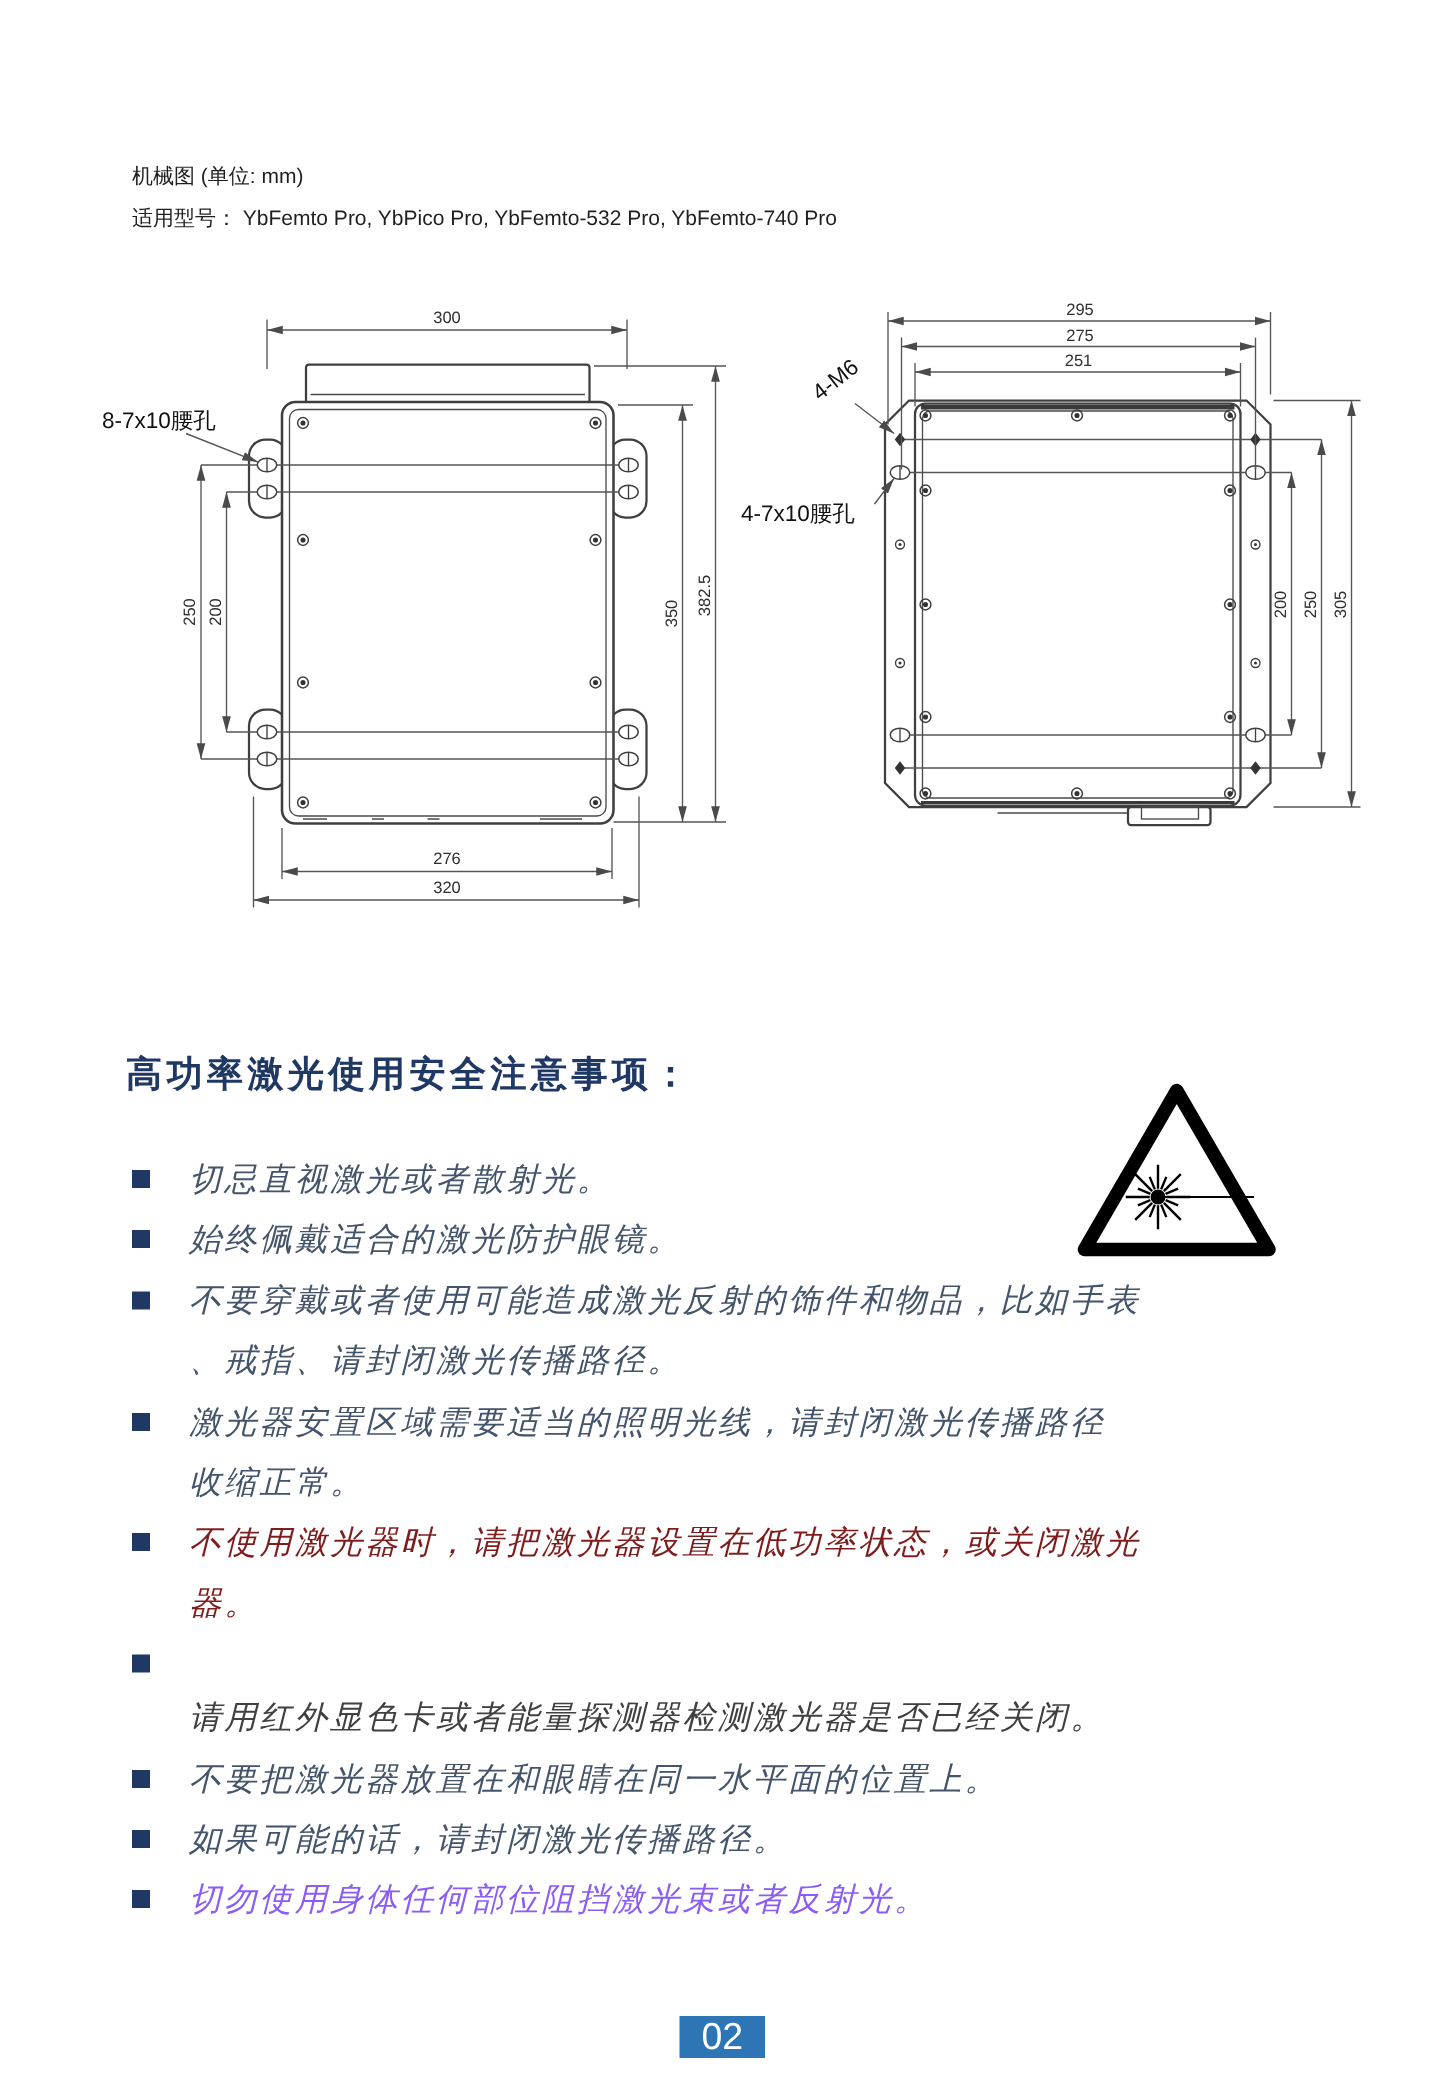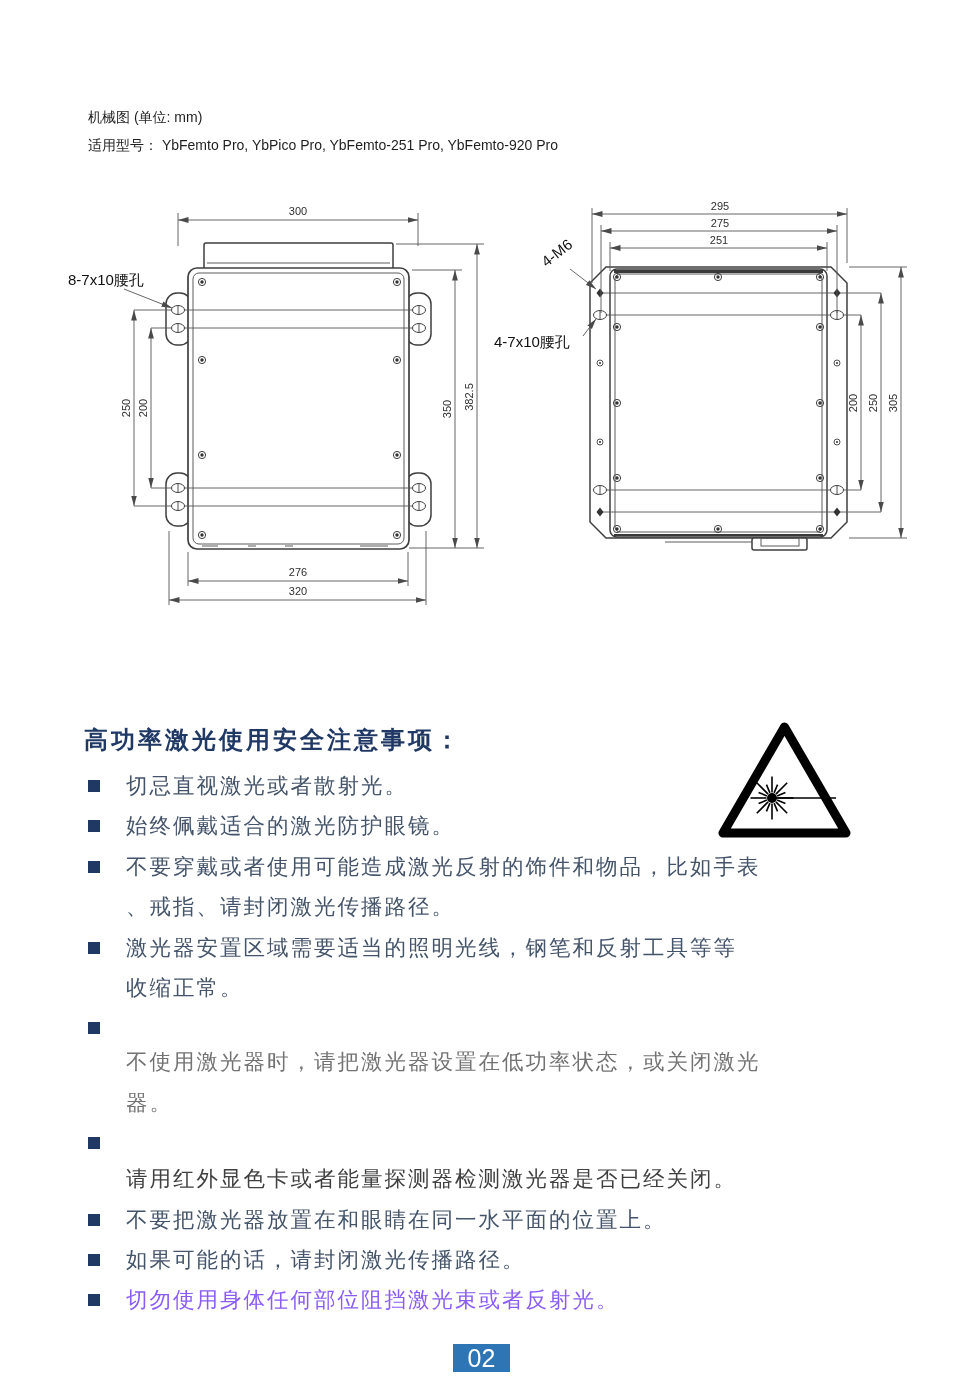--- a/index.html
+++ b/index.html
@@ -19,40 +19,40 @@
   .d-thin{fill:none;stroke:#4a4a4a;stroke-width:0.9;}
   .d-dim{fill:none;stroke:#555555;stroke-width:0.9;}
   .d-txt{font-size:11px;fill:#2f2f2f;font-family:"Liberation Sans",sans-serif;}
   .d-lbl{font-size:15px;fill:#111111;font-family:"Liberation Sans",sans-serif;}
   .svgL .arrows{marker-start:url(#arwA);marker-end:url(#arwA);}
   .svgL .arrow-end{marker-end:url(#arwA);}
   .svgR .arrows{marker-start:url(#arwB);marker-end:url(#arwB);}
   .svgR .arrow-end{marker-end:url(#arwB);}
 
   
-  .safety-heading{position:absolute;left:84px;top:724px;margin:0;font-size:24px;font-weight:bold;
+  .safety-heading{position:absolute;left:84px;top:700px;margin:0;font-size:24px;font-weight:bold;
     letter-spacing:3px;color:#1f3864;white-space:nowrap;}
   .warn-icon{position:absolute;left:712px;top:716px;}
-  .safety-list{position:absolute;left:88px;top:766px;width:720px;}
+  .safety-list{position:absolute;left:88px;top:766px;width:720px;font-style:italic;}
   .safety-item{display:flex;align-items:flex-start;}
   .bullet{width:12px;height:12px;background:#1f3864;margin:14px 26px 0 0;flex:none;}
   .item-text{font-size:21.5px;line-height:40.4px;letter-spacing:2px;color:#44546a;}
 
   
   .page-badge{position:absolute;left:453px;top:1344px;width:57px;height:28px;background:#2e75b6;
     color:#ffffff;font-size:25px;display:flex;align-items:center;justify-content:center;}
 </style>
 </head>
 <body>
 
 <div class="page">
 
   <div class="header">
     <div>机械图 (单位: mm)</div>
-    <div>适用型号： YbFemto Pro, YbPico Pro, YbFemto-251 Pro, YbFemto-920 Pro</div>
+    <div>适用型号： YbFemto Pro, YbPico Pro, YbFemto-532 Pro, YbFemto-740 Pro</div>
   </div>
 
   <svg class="svgL" width="430" height="420" viewBox="0 0 430 420">
     <defs>
       <marker id="arwA" markerWidth="11" markerHeight="8" refX="10.5" refY="3.5" orient="auto-start-reverse" markerUnits="userSpaceOnUse">
         <path d="M10.5,3.5 L0,0.6 L0,6.4 Z" fill="#4a4a4a"></path>
       </marker>
     </defs>
 
     <g>
@@ -323,27 +323,27 @@
       <div class="safety-item">
         <span class="bullet" style="background: rgb(31, 56, 100);"></span>
         <div class="item-text" style="color: rgb(68, 84, 106);">
           <div>不要穿戴或者使用可能造成激光反射的饰件和物品，比如手表</div>
           <div>、戒指、请封闭激光传播路径。</div>
         </div>
       </div>
       <div class="safety-item">
         <span class="bullet" style="background: rgb(31, 56, 100);"></span>
         <div class="item-text" style="color: rgb(68, 84, 106);">
-          <div>激光器安置区域需要适当的照明光线，钢笔和反射工具等等</div>
+          <div>激光器安置区域需要适当的照明光线，请封闭激光传播路径</div>
           <div>收缩正常。</div>
         </div>
       </div>
       <div class="safety-item">
         <span class="bullet" style="background: rgb(31, 56, 100);"></span>
-        <div class="item-text" style="color: #737373; margin-top: 34px;">
+        <div class="item-text" style="color: #7f1d1d;">
           <div>不使用激光器时，请把激光器设置在低功率状态，或关闭激光</div>
           <div>器。</div>
         </div>
       </div>
       <div class="safety-item">
         <span class="bullet" style="background: rgb(31, 56, 100);"></span>
         <div class="item-text" style="color: #404040; margin-top: 36px;">
           <div>请用红外显色卡或者能量探测器检测激光器是否已经关闭。</div>
         </div>
       </div>

